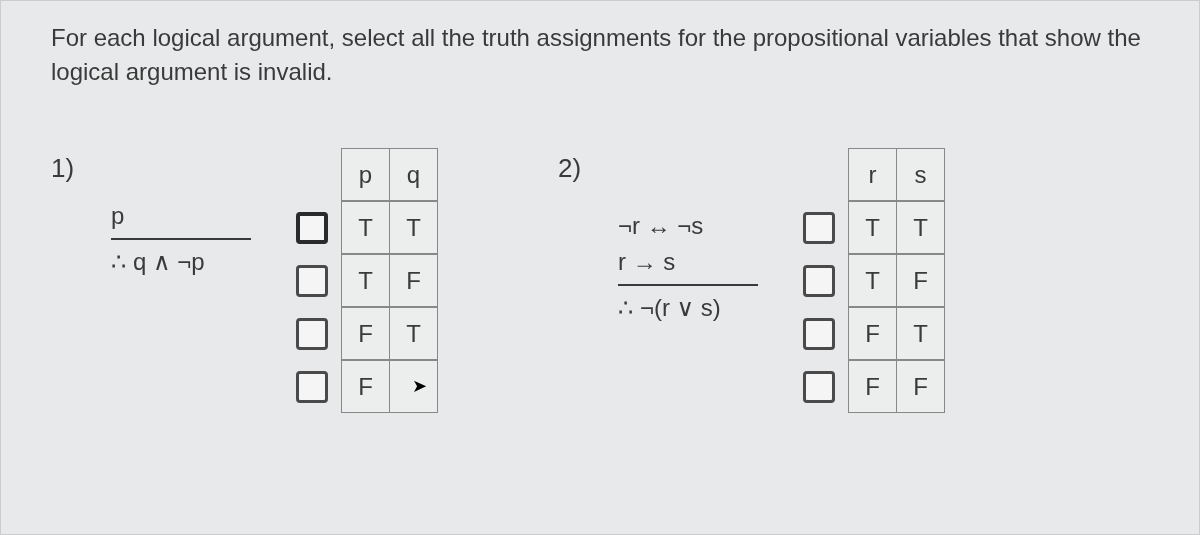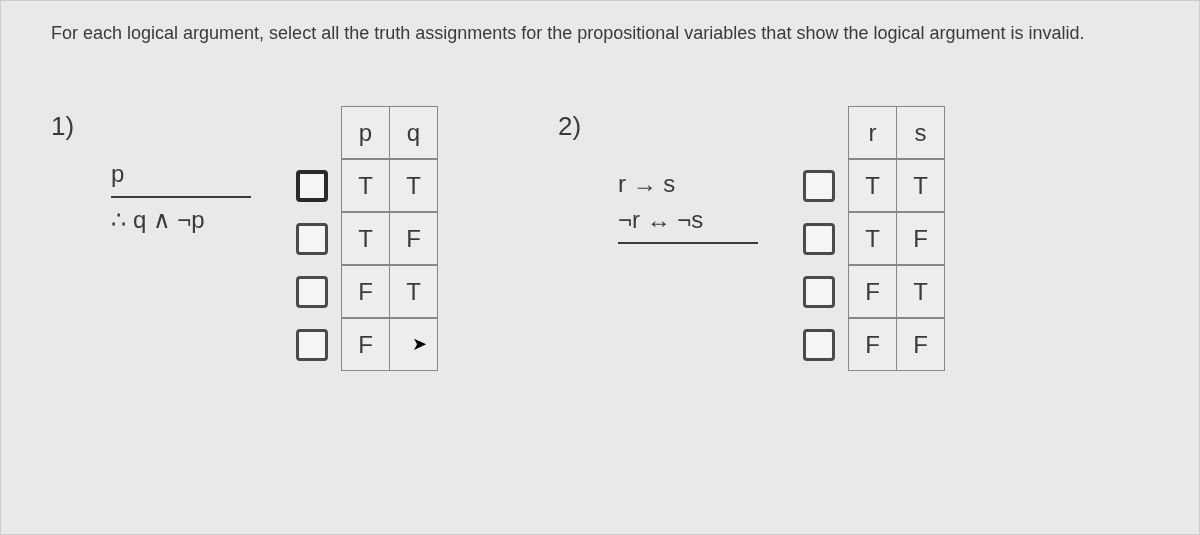--- a/index.html
+++ b/index.html
@@ -7,21 +7,21 @@
       width: 1200px;
       height: 535px;
       background: #e8e9ea;
       font-family: Arial, sans-serif;
       color: #3a3a3a;
       padding: 20px 50px;
       position: relative;
       border: 1px solid #ccc;
     }
     .instruction {
-      font-size: 18px;
+      font-size: 24px;
       line-height: 1.4;
       margin-bottom: 60px;
       color: #3a3a3a;
     }
     .problems-row {
       display: flex;
       gap: 120px;
     }
     .problem {
       display: flex;
@@ -190,23 +190,24 @@
             </tbody>
           </table>
       </div>
     </div>
   </div>
 
   <div class="problem">
     <div class="problem-number">2)</div>
 
     <div class="argument-block" style="margin-top:60px;">
+      <span class="premise">¬r ↔ ¬s</span>
       <span class="premise">r → s</span>
-      <span class="premise">¬r ↔ ¬s</span>
       <hr>
+      <span class="conclusion">∴ ¬(r ∨ s)</span>
     </div>
 
     <div class="table-wrap">
       <div class="row-wrap">
         <div class="header-spacer"></div>
         <table class="truth-table">
             <tbody>
               <tr>
           <th>r</th>
           <th>s</th>

